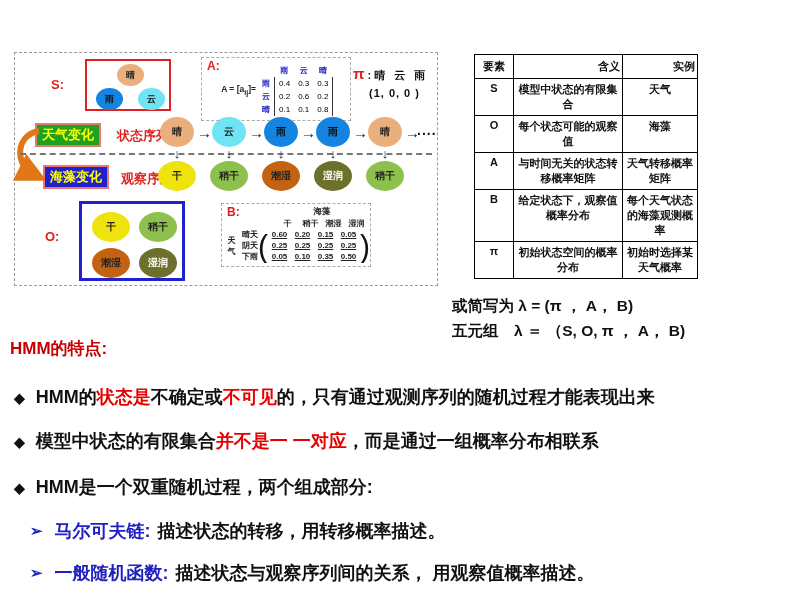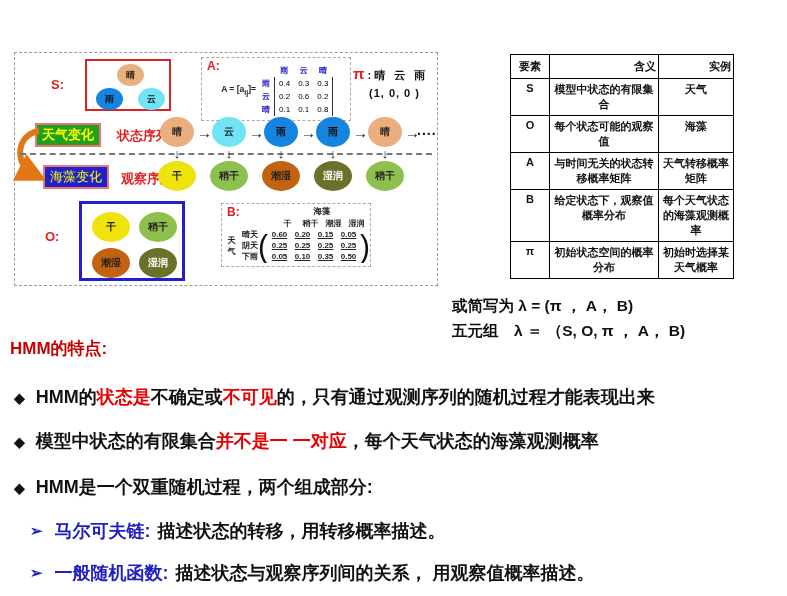--- a/index.html
+++ b/index.html
@@ -29,21 +29,21 @@
   #pi-block{left:338px;top:12px;width:84px;}
   #pi-line1{white-space:nowrap;}
   .pi-sym{font-size:15px;font-weight:bold;color:#E02020;}
   .pi-colon{font-size:11px;font-weight:bold;color:#111;margin:0 3px;}
   .pi-states{font-size:11px;font-weight:bold;color:#111;letter-spacing:3px;}
   #pi-line2{font-size:11px;font-weight:bold;color:#111;margin:4px 0 0 16px;letter-spacing:1px;}
 
   #weather-box{left:20px;top:70px;background:#1FA01F;color:#FFFF00;border:2px solid #E87878;
                font-size:13px;font-weight:bold;padding:1px 5px;}
   #seaweed-box{left:28px;top:112px;background:#2121CC;color:#FFFF00;border:2px solid #E87878;
-               font-size:13px;font-weight:normal;padding:1px 5px;}
+               font-size:13px;font-weight:bold;padding:1px 5px;}
   #flow-arrow{left:-8px;top:72px;}
   #state-seq{left:102px;top:74px;font-size:13px;font-weight:bold;white-space:nowrap;}
   #obs-seq{left:106px;top:117px;font-size:13px;font-weight:bold;white-space:nowrap;}
   .seq-red{color:#E02020;}
   .seq-var{color:#2020C0;margin-left:4px;}
   #divider{left:5px;top:100px;width:412px;border-top:2px dashed #777;z-index:0;}
 
   #chain{left:142px;top:64px;display:flex;align-items:flex-start;z-index:2;}
   .chain-col{width:40px;display:flex;flex-direction:column;align-items:center;}
   .circle{width:34px;height:30px;border-radius:50%;display:flex;align-items:center;justify-content:center;
@@ -66,21 +66,21 @@
   #b-main{display:flex;align-items:center;margin-left:2px;}
   #b-group{width:20px;text-align:center;}
   #b-rowlabels{width:26px;display:flex;flex-direction:column;align-items:flex-end;}
   #b-rowlabels span{height:11px;line-height:11px;}
   .b-paren{font-size:30px;font-weight:400;line-height:33px;color:#111;transform:scaleY(1.05);}
   #b-grid{display:grid;grid-template-columns:repeat(4,23px);text-decoration:underline;}
   #b-grid span{height:11px;line-height:11px;text-align:center;}
 
   
   #elements-table{left:474px;top:54px;}
-  #elements-table table{border-collapse:collapse;font-size:11px;font-weight:bold;color:#111;margin-left:36px;}
+  #elements-table table{border-collapse:collapse;font-size:11px;font-weight:bold;color:#111;}
   #elements-table th,#elements-table td{border:1.5px solid #000;padding:3px 4px;vertical-align:top;text-align:center;}
   #elements-table th{text-align:right;padding:4px 2px;}
   .col-key{width:30px;text-align:center !important;}
   .col-meaning{width:100px;}
   .col-example{width:66px;}
 
   
   #tuple{left:452px;top:294px;font-size:15.5px;font-weight:bold;color:#111;line-height:1.6;white-space:nowrap;}
 
   
@@ -297,21 +297,21 @@
 
   <div id="features-heading" class="abs">HMM的特点:</div>
 
   <div id="bullet-0" class="abs bullet">
     <span class="bullet-icon">◆</span>
     <span class="bullet-text"><span>HMM的</span><span class="em-red">状态是</span><span>不确定或</span><span class="em-red">不可见</span><span>的，只有通过观测序列的随机过程才能表现出来</span></span>
   </div>
 
   <div id="bullet-1" class="abs bullet">
     <span class="bullet-icon">◆</span>
-    <span class="bullet-text"><span>模型中状态的有限集合</span><span class="em-red">并不是一 一对应</span><span>，每个天气状态的海藻观测概率</span></span>
+    <span class="bullet-text"><span>模型中状态的有限集合</span><span class="em-red">并不是一 一对应</span><span>，而是通过一组概率分布相联系</span></span>
   </div>
 
   <div id="bullet-2" class="abs bullet">
     <span class="bullet-icon">◆</span>
     <span class="bullet-text">HMM是一个双重随机过程，两个组成部分:</span>
   </div>
 
   <div id="sub-0" class="abs sub-bullet">
     <span class="sub-icon">➢</span>
     <span class="bullet-text"><span class="sub-label">马尔可夫链:</span><span>描述状态的转移，用转移概率描述。</span></span>

